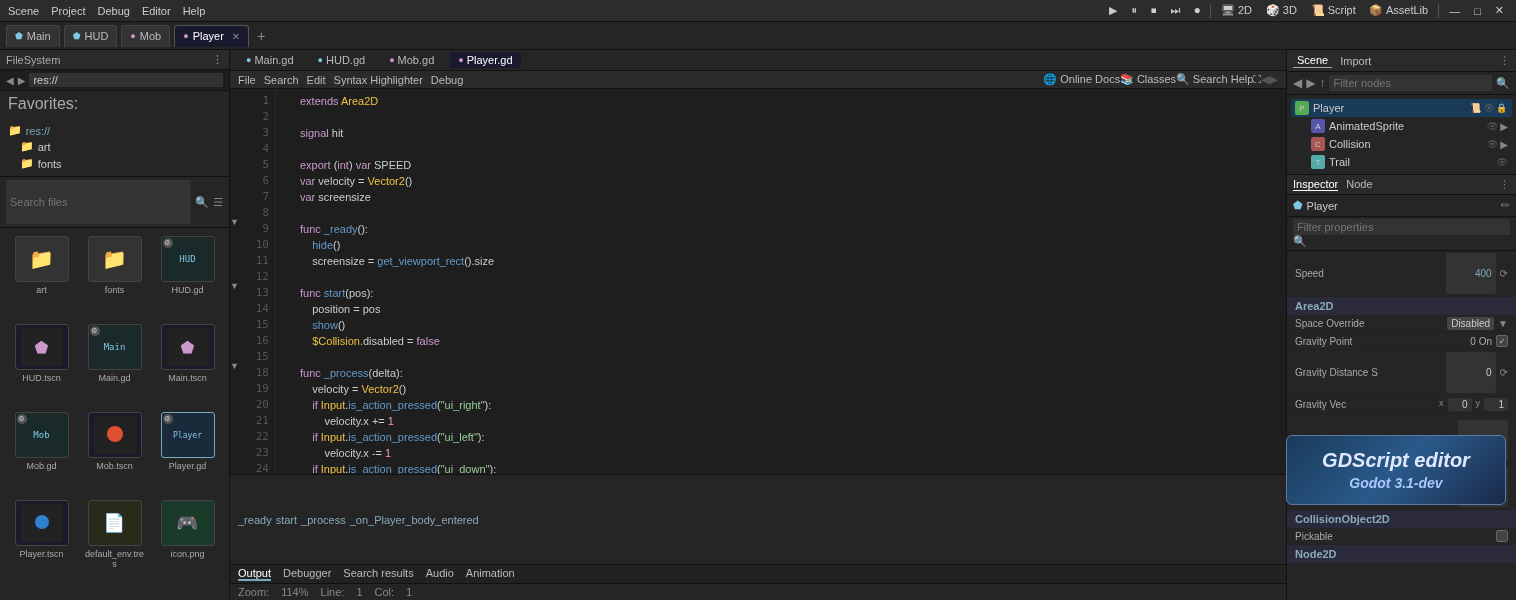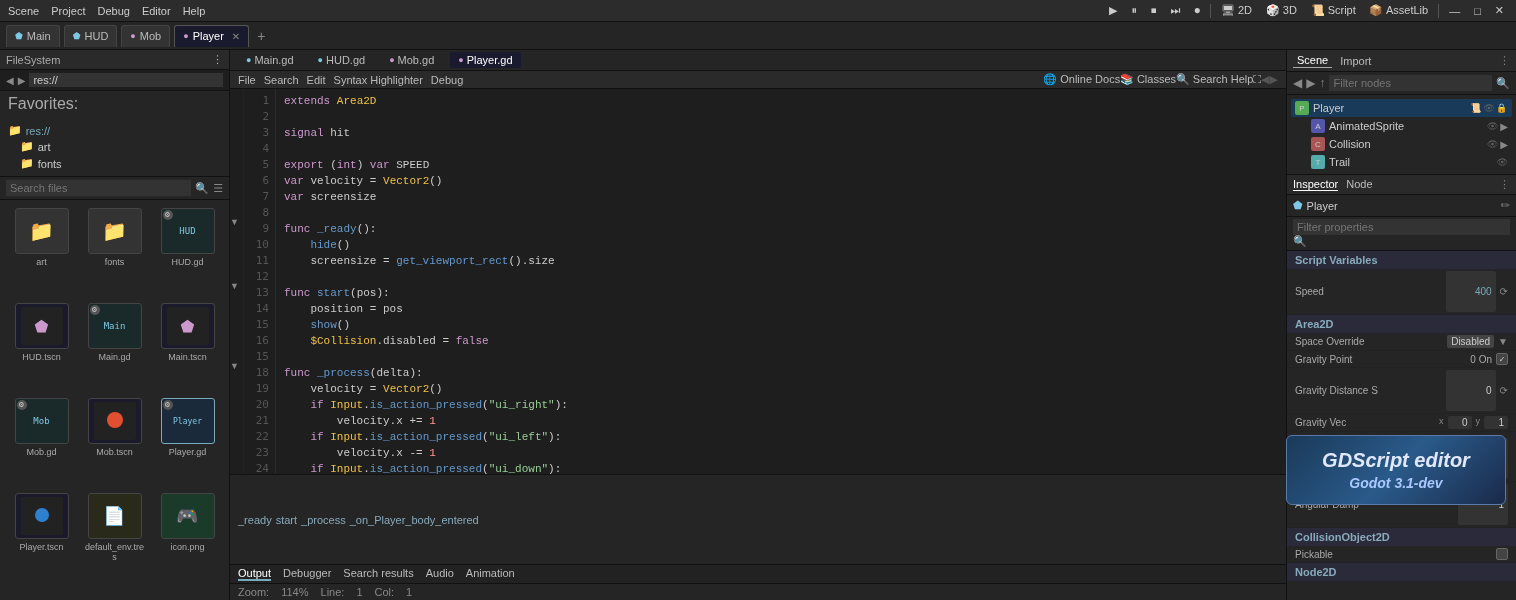--- a/index.html
+++ b/index.html
@@ -45,21 +45,21 @@
     
     #center-panel { flex: 1; display: flex; flex-direction: column; background: #1e1e1e; }
     #editor-nav-bar { display: flex; align-items: center; gap: 8px; padding: 2px 8px; background: #252525; border-bottom: 1px solid #111; }
     .editor-tab { display: flex; align-items: center; gap: 3px; padding: 2px 8px; color: #bbb; font-size: 11px; cursor: pointer; border-radius: 2px; }
     .editor-tab.active { background: #1a1a2e; color: #fff; }
     #editor-top-bar { display: flex; align-items: center; gap: 8px; padding: 2px 8px; background: #2a2a2a; border-bottom: 1px solid #111; font-size: 11px; }
     .bar-item { color: #bbb; cursor: pointer; }
     .bar-right { margin-left: auto; display: flex; align-items: center; }
     #code-area { display: flex; flex: 1; overflow: hidden; }
     #line-numbers { background: #1e1e1e; padding: 4px 6px; text-align: right; color: #555; font-family: monospace; font-size: 11px; line-height: 16px; min-width: 32px; border-right: 1px solid #2a2a2a; user-select: none; }
-    #code-content { flex: 1; padding: 4px 8px; overflow: auto; font-family: Liberation Mono, monospace; font-size: 11px; line-height: 16px; color: #ccc; white-space: pre; }
+    #code-content { flex: 1; padding: 4px 8px; overflow: auto; font-family: Liberation Sans, sans-serif; font-size: 11px; line-height: 16px; color: #ccc; white-space: pre; margin-left: 16px; }
     #fold-area { width: 14px; background: #1e1e1e; border-right: 1px solid #222; }
     #left-gutter { display: flex; }
     #bottom-function-bar { background: #252525; border-top: 1px solid #111; padding: 2px 8px; display: flex; align-items: center; gap: 4px; }
     .func-item { color: #8ab; font-size: 11px; padding: 1px 0; cursor: pointer; }
     #status-bar { background: #252525; border-top: 1px solid #111; padding: 2px 8px; display: flex; align-items: center; gap: 12px; font-size: 11px; color: #888; }
     .bottom-tab { color: #bbb; font-size: 11px; cursor: pointer; }
     .bottom-tab.active { color: #fff; border-bottom: 2px solid #7ab; }
 
     
     #right-panel { width: 230px; background: #252525; border-left: 1px solid #111; display: flex; flex-direction: column; flex-shrink: 0; }
@@ -181,21 +181,21 @@
       <div class="folder-item">
         <span class="folder-icon">📁</span>
         <span>art</span>
       </div>
       <div class="folder-item">
         <span class="folder-icon">📁</span>
         <span>fonts</span>
       </div>
     </div>
     <div id="search-bar">
-      <input style="flex: 1 1 0%; background: rgb(51, 51, 51); border: none; color: rgb(204, 204, 204); font-size: 11px; padding: 2px 4px; outline: none;" placeholder="Search files">
+      <input style="flex: 1 1 0%; background: rgb(51, 51, 51); border: none; color: rgb(204, 204, 204); font-size: 11px; padding: 16px 4px; outline: none;" placeholder="Search files">
       <span class="icon-btn">🔍</span>
       <span class="icon-btn">☰</span>
     </div>
     <div id="file-grid">
 
       <div class="file-item">
         <div class="file-thumb">
           <span style="color:#c8a84b;font-size:20px;">📁</span>
         </div>
         <span class="file-name">art</span>
@@ -472,21 +472,20 @@
           <span style="color:#7ec8e3;font-size:11px;">⬟</span>
           <span id="inspector-title">Player</span>
           <span style="margin-left:auto;color:#888;cursor:pointer;font-size:11px;">✏</span>
         </div>
       </div>
       <div style="padding:2px 6px;border-bottom:1px solid #111;">
         <input id="filter-props-input" style="width: 100%; background: rgb(51, 51, 51); border: none; color: rgb(204, 204, 204); font-size: 11px; padding: 2px 4px; outline: none;" placeholder="Filter properties">
         <span style="color:#888;">🔍</span>
       </div>
 
-      <div class="section-header">Script Variables</div>
       <div class="prop-row">
         <span class="prop-name">Speed</span>
         <span class="prop-value blue">400</span>
         <span class="spinner-btn">⟳</span>
       </div>
 
       <div class="section-header">Area2D</div>
       <div class="prop-row">
         <span class="prop-name">Space Override</span>
         <span class="prop-dropdown">Disabled</span>

